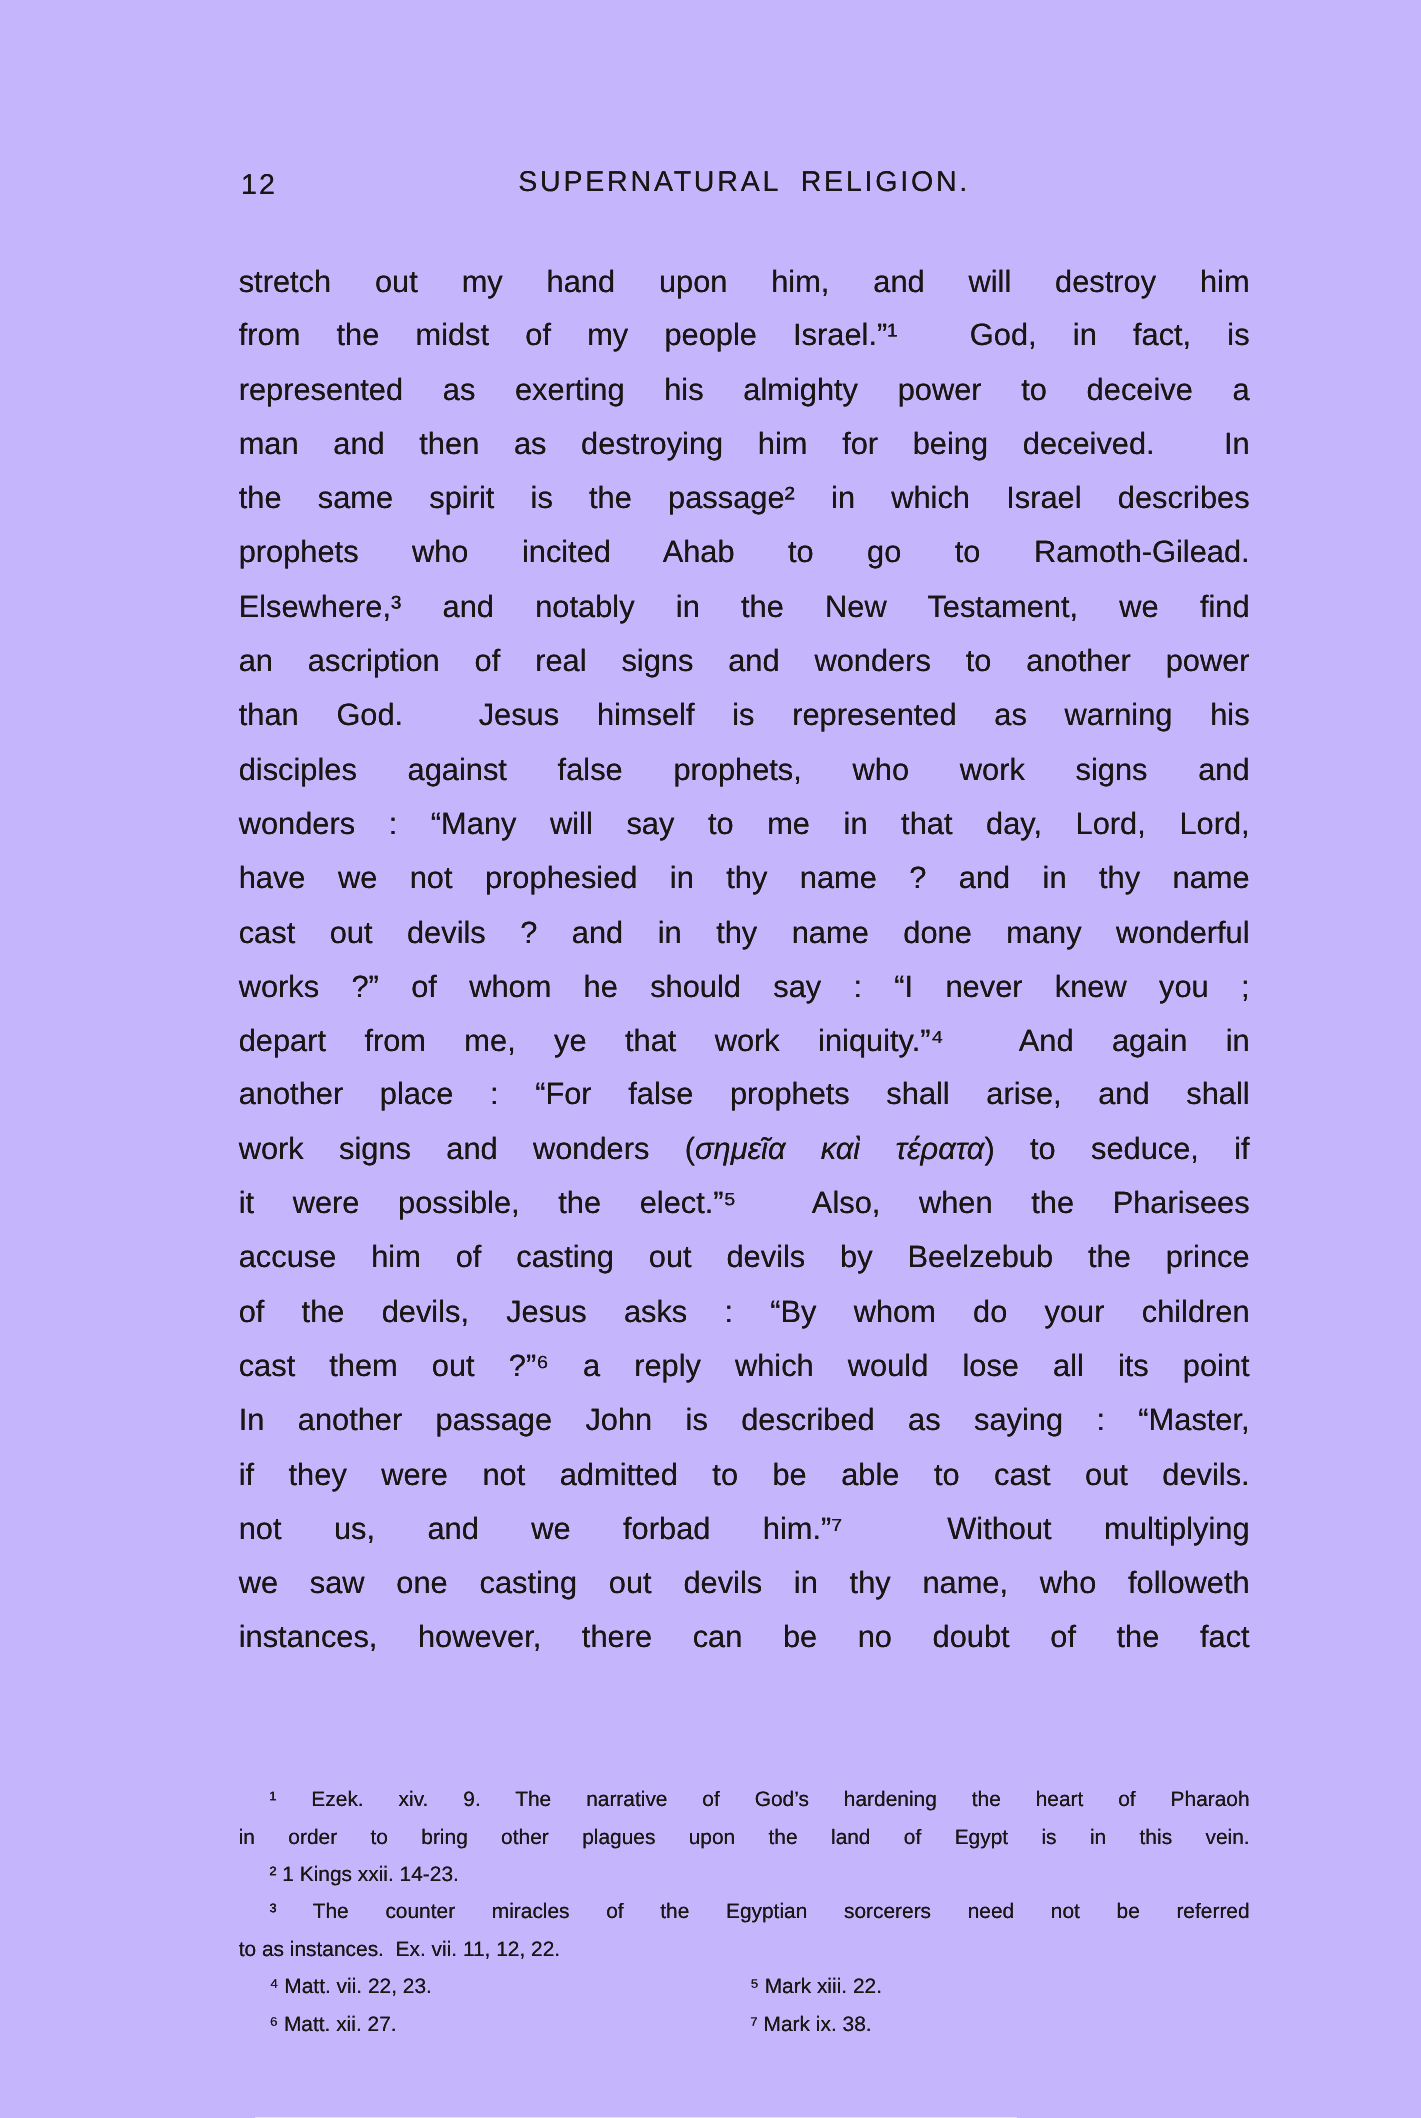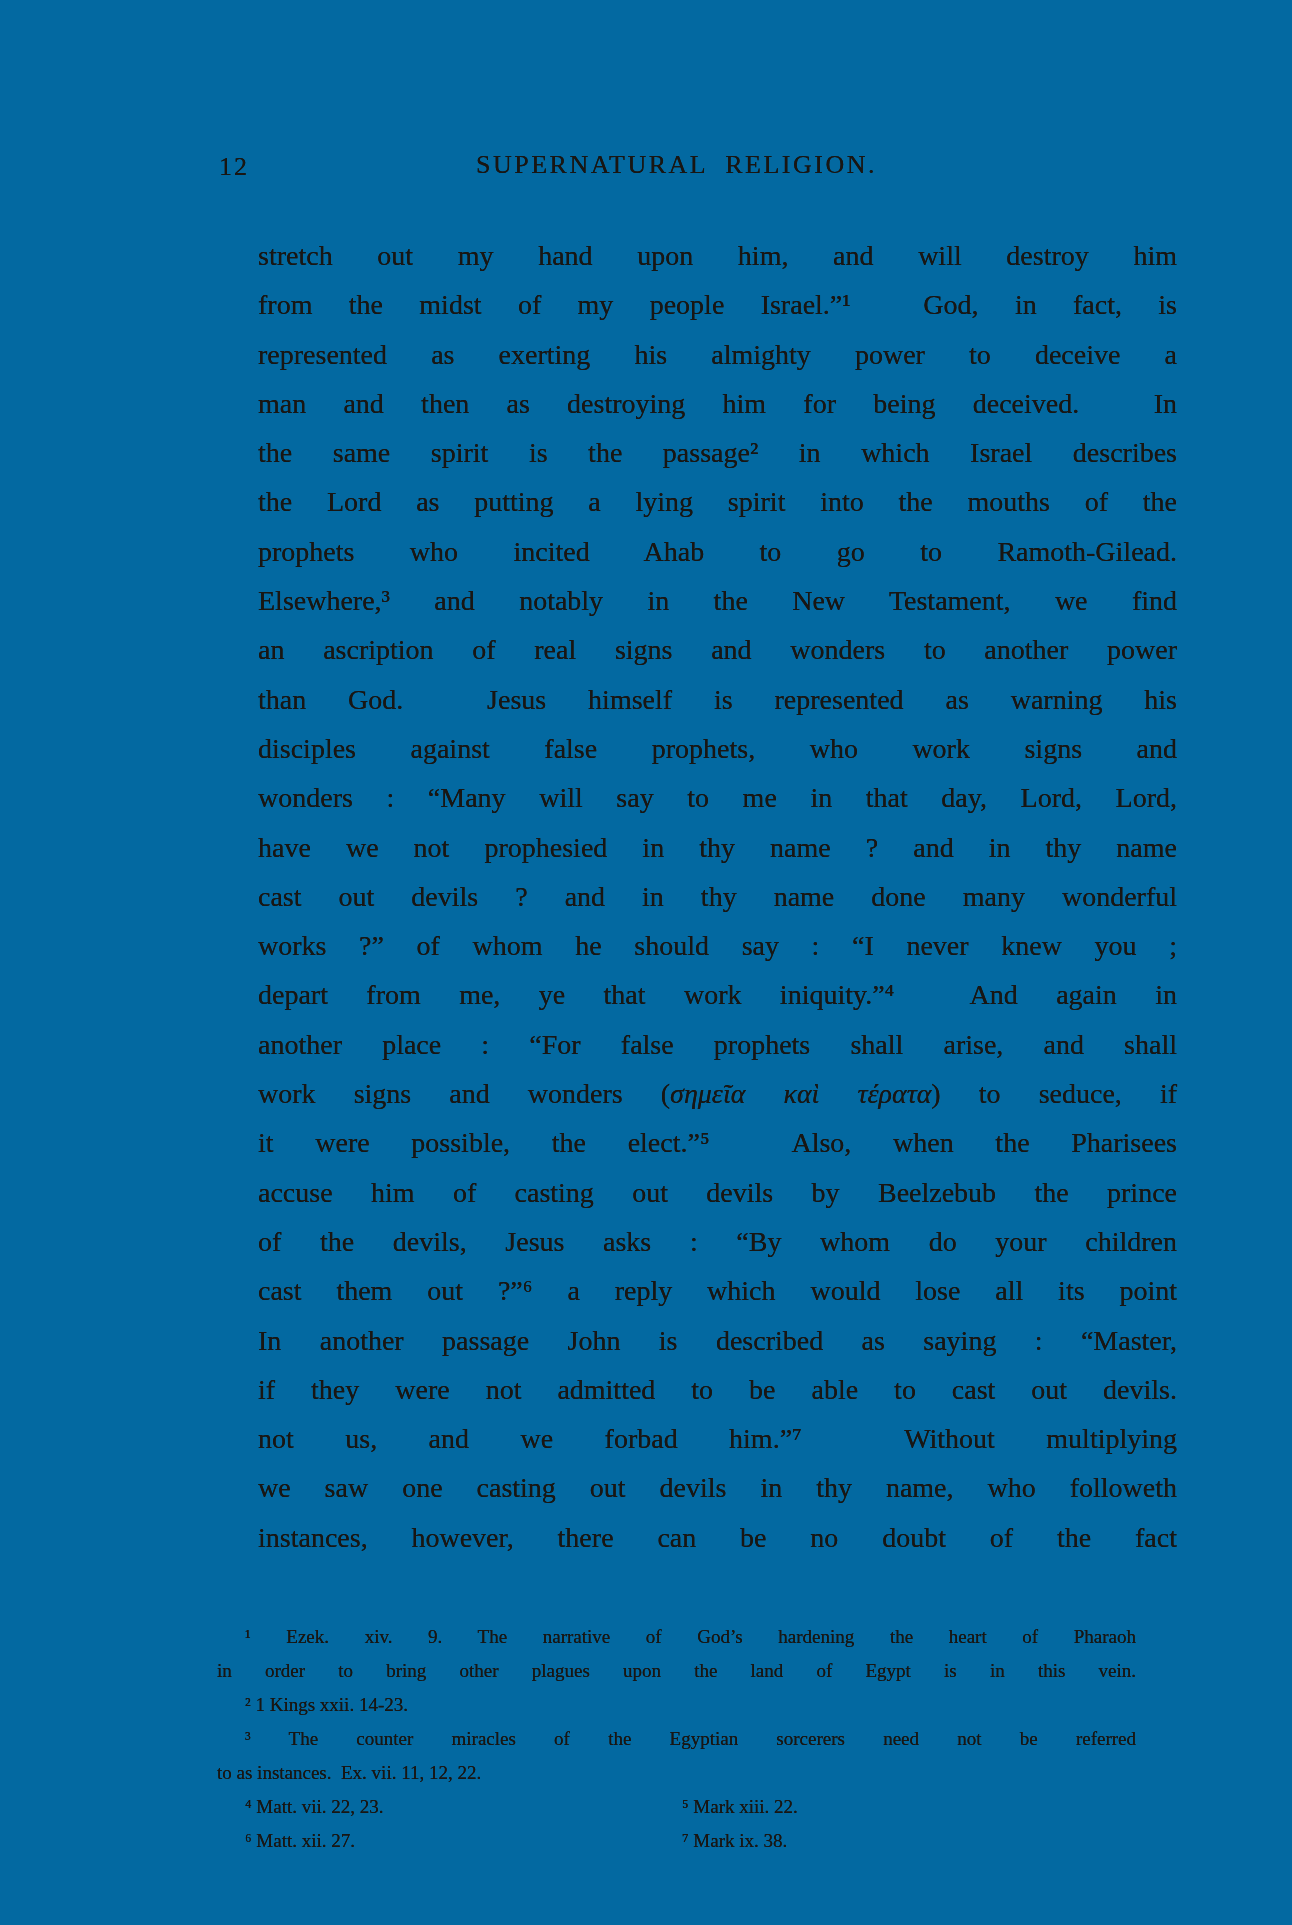--- a/index.html
+++ b/index.html
@@ -4,22 +4,22 @@
 <style>
   html, body {
     margin: 0;
     padding: 0;
     background: #ffffff;
   }
   .page {
     position: relative;
     width: 1292px;
     height: 1925px;
-    background: #0369a1;
-    font-family: Liberation Serif, serif;
+    background: #c4b5fd;
+    font-family: Liberation Sans, sans-serif;
     color: #191613;
     overflow: hidden;
     text-shadow: 0 0 0.4px currentColor;
   }
   .header {
     position: absolute;
     left: 217px;
     top: 150px;
     width: 919px;
     height: 40px;
@@ -36,21 +36,20 @@
     font-size: 26px;
     letter-spacing: 2.5px;
     word-spacing: 9px;
   }
   .body-text {
     position: absolute;
     left: 217px;
     top: 231px;
     width: 919px;
     font-size: 28px;
-    margin-left: 41px;
   }
   .line {
     height: 49.3px;
     line-height: 49.3px;
     text-align: justify;
     text-align-last: justify;
     white-space: normal;
   }
   .greek {
     font-style: italic;
@@ -91,21 +90,20 @@
     <div class="pagenum">12</div>
     <div class="title">SUPERNATURAL RELIGION.</div>
   </div>
 
   <div class="body-text">
     <div class="line">stretch out my hand upon him, and will destroy him</div>
     <div class="line">from the midst of my people Israel.”¹&nbsp; God, in fact, is</div>
     <div class="line">represented as exerting his almighty power to deceive a</div>
     <div class="line">man and then as destroying him for being deceived.&nbsp; In</div>
     <div class="line">the same spirit is the passage² in which Israel describes</div>
-    <div class="line">the Lord as putting a lying spirit into the mouths of the</div>
     <div class="line">prophets who incited Ahab to go to Ramoth-Gilead.</div>
     <div class="line">Elsewhere,³ and notably in the New Testament, we find</div>
     <div class="line">an ascription of real signs and wonders to another power</div>
     <div class="line">than God.&nbsp; Jesus himself is represented as warning his</div>
     <div class="line">disciples against false prophets, who work signs and</div>
     <div class="line">wonders&nbsp;: “Many will say to me in that day, Lord, Lord,</div>
     <div class="line">have we not prophesied in thy name&nbsp;? and in thy name</div>
     <div class="line">cast out devils&nbsp;? and in thy name done many wonderful</div>
     <div class="line">works&nbsp;?” of whom he should say&nbsp;: “I never knew you&nbsp;;</div>
     <div class="line">depart from me, ye that work iniquity.”⁴&nbsp; And again in</div>

